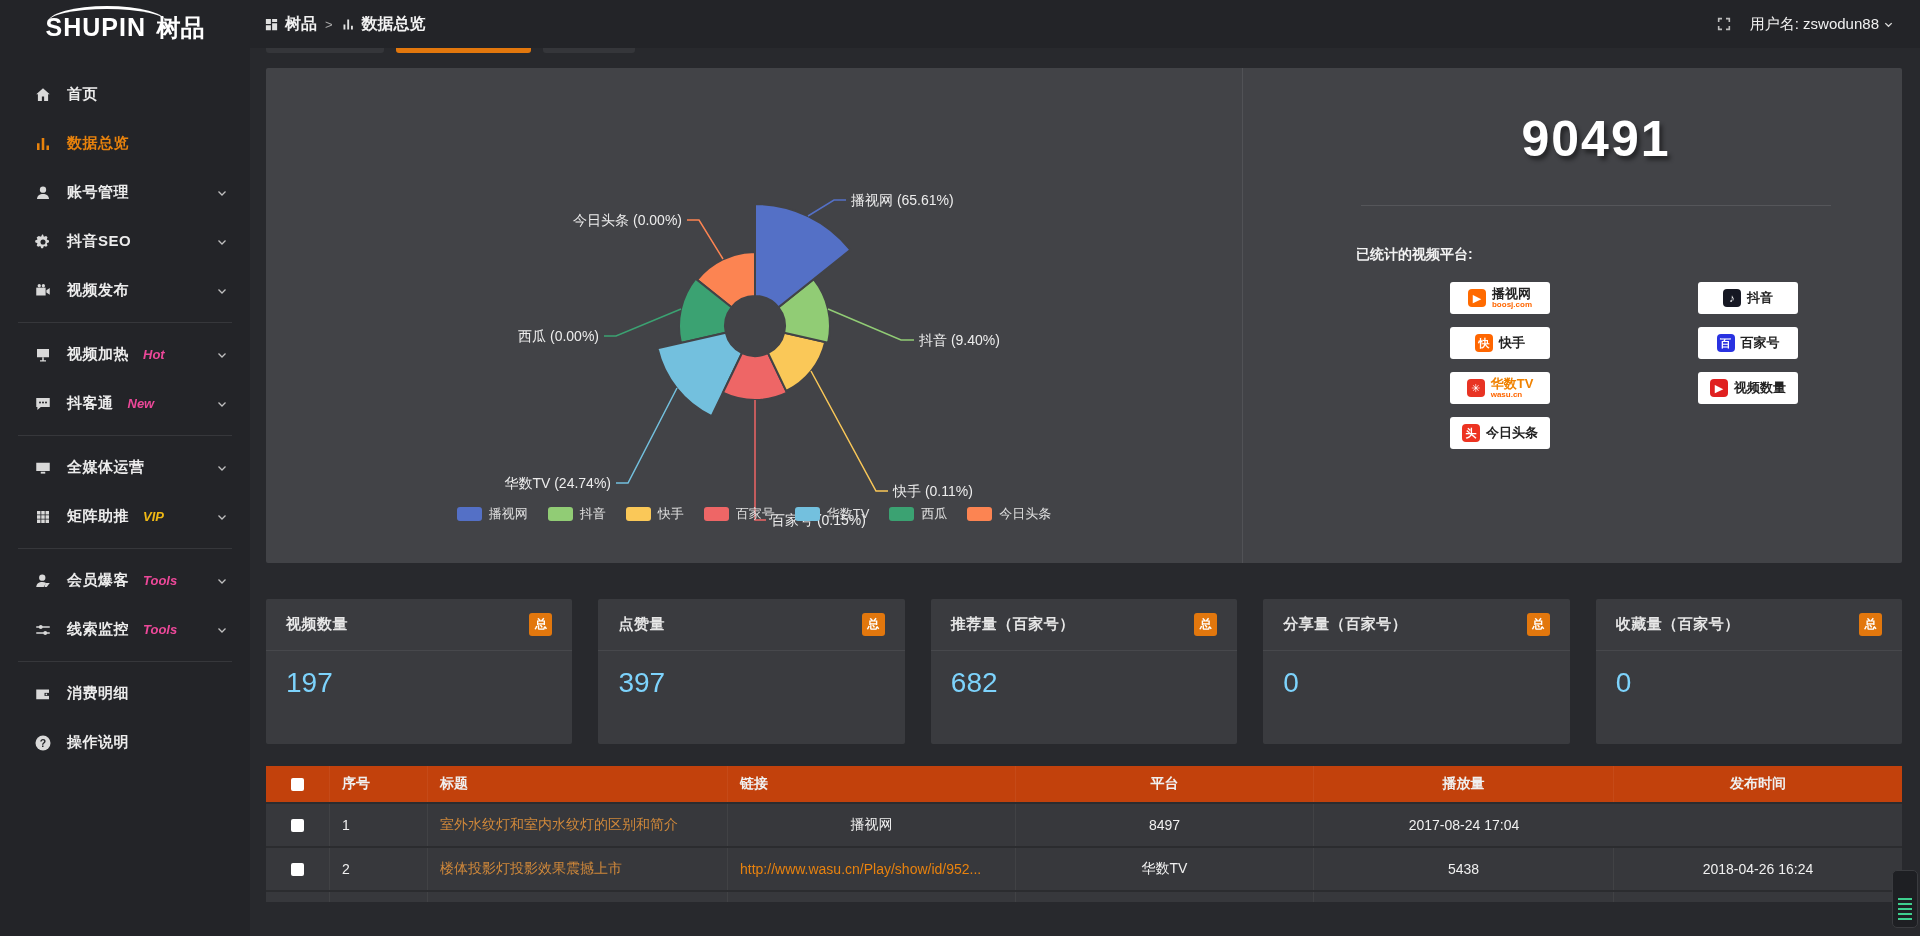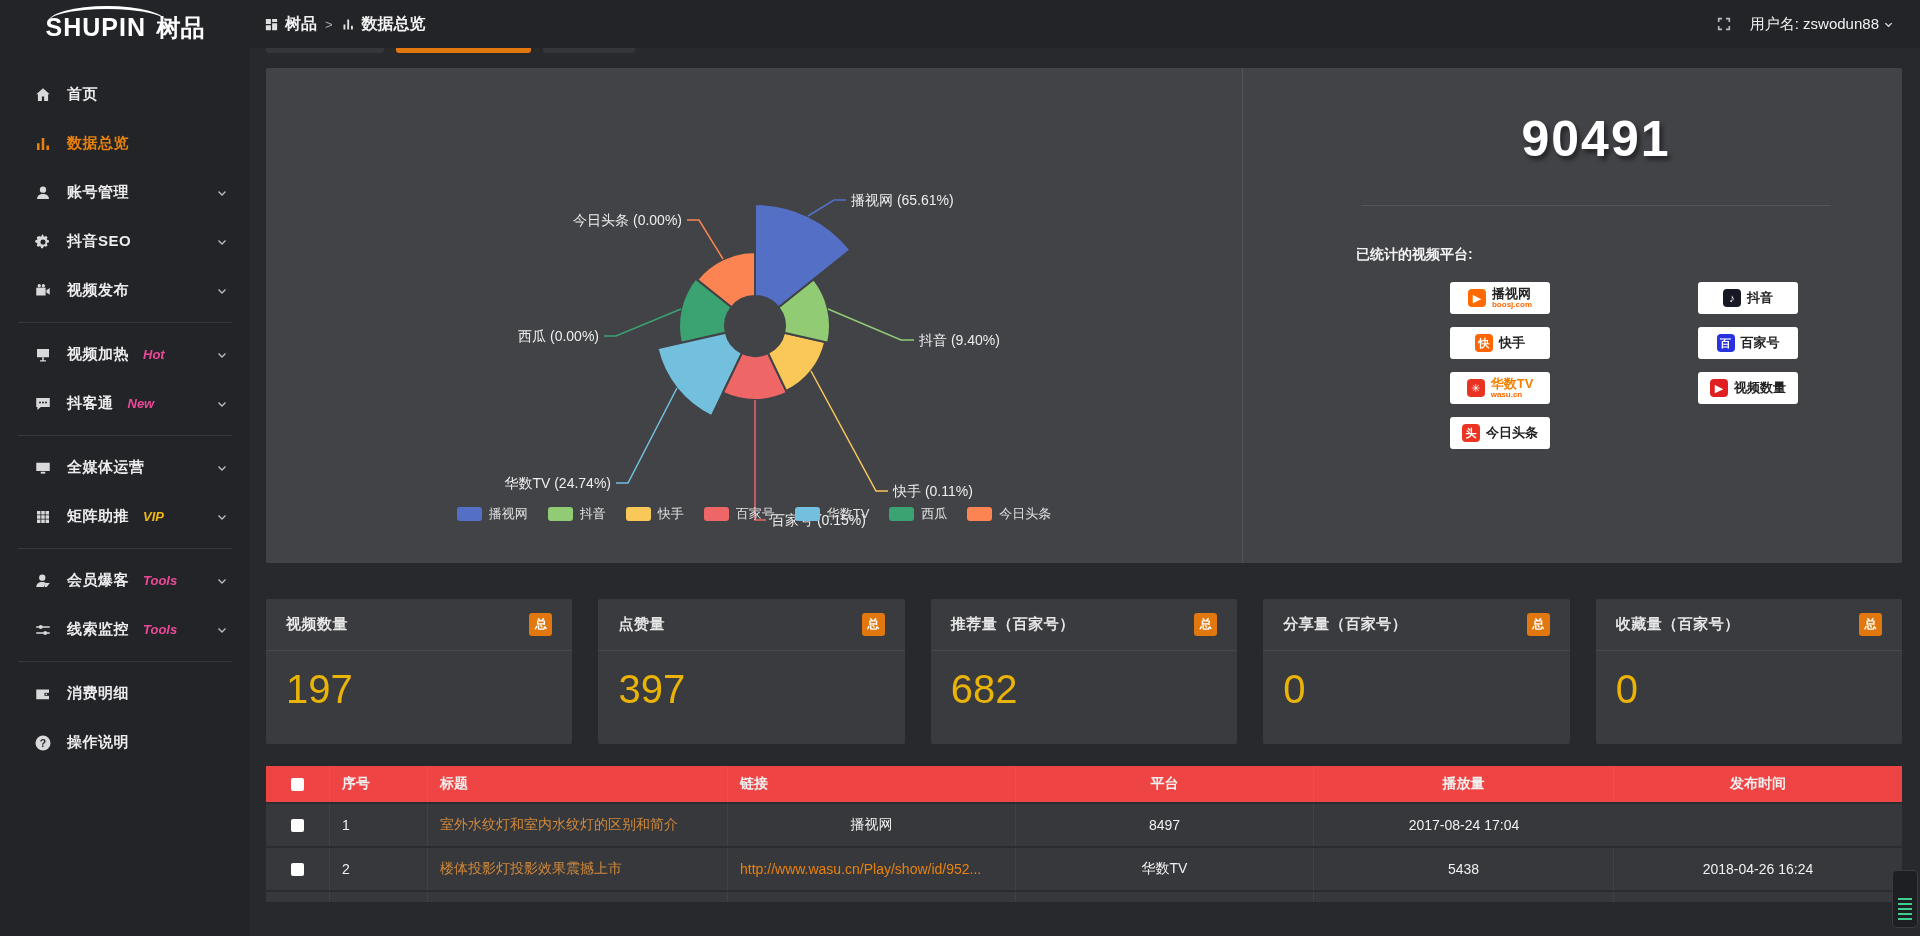--- a/index.html
+++ b/index.html
@@ -72,27 +72,27 @@
   .p-sub:empty { display:none; }
 
   
   .cards-row { display:flex; gap:26px; margin-top:36px; }
   .stat-card { flex:1; height:145px; background:#3a3b3f; border-radius:2px; }
   .card-head { height:52px; display:flex; align-items:center; justify-content:space-between;
                padding:0 20px; border-bottom:1px solid #47484c; }
   .card-label { font-size:15px; font-weight:700; color:#e6e6e6; letter-spacing:.5px; }
   .card-badge { width:23px; height:23px; background:#e2770d; border-radius:3px; color:#fff;
                 font-size:12px; font-weight:700; display:flex; align-items:center; justify-content:center; }
-  .card-value { padding:16px 0 0 20px; font-size:40px; font-weight:500; color:#eab308; }
+  .card-value { padding:16px 0 0 20px; font-size:28px; font-weight:500; color:#7dd3fc; }
 
   
   .table-wrap { margin-top:22px; height:136px; overflow:hidden; background:#37383c; }
   .t-row { display:grid; grid-template-columns:64px 98px 300px 288px 298px 300px 1fr;
            align-items:center; height:44px; border-bottom:2px solid #2b2c2f; background:#37383c; }
-  .t-row.t-head { height:38px; background:#ef4444; font-weight:700; }
+  .t-row.t-head { height:38px; background:#c2410c; font-weight:700; }
   .t-cell { height:100%; display:flex; align-items:center; padding:0 12px; font-size:14px; color:#f0f0f0;
             border-right:1px solid rgba(255,255,255,.05); overflow:hidden; white-space:nowrap; }
   .t-cell:last-child { border-right:none; }
   .t-center { justify-content:center; }
   .t-check { justify-content:center; }
   .checkbox { width:13px; height:13px; background:#fff; border-radius:2px; cursor:pointer; }
   .t-title { color:#d0883a; cursor:pointer; }
   .t-link { color:#e8820e; cursor:pointer; }
 
   

